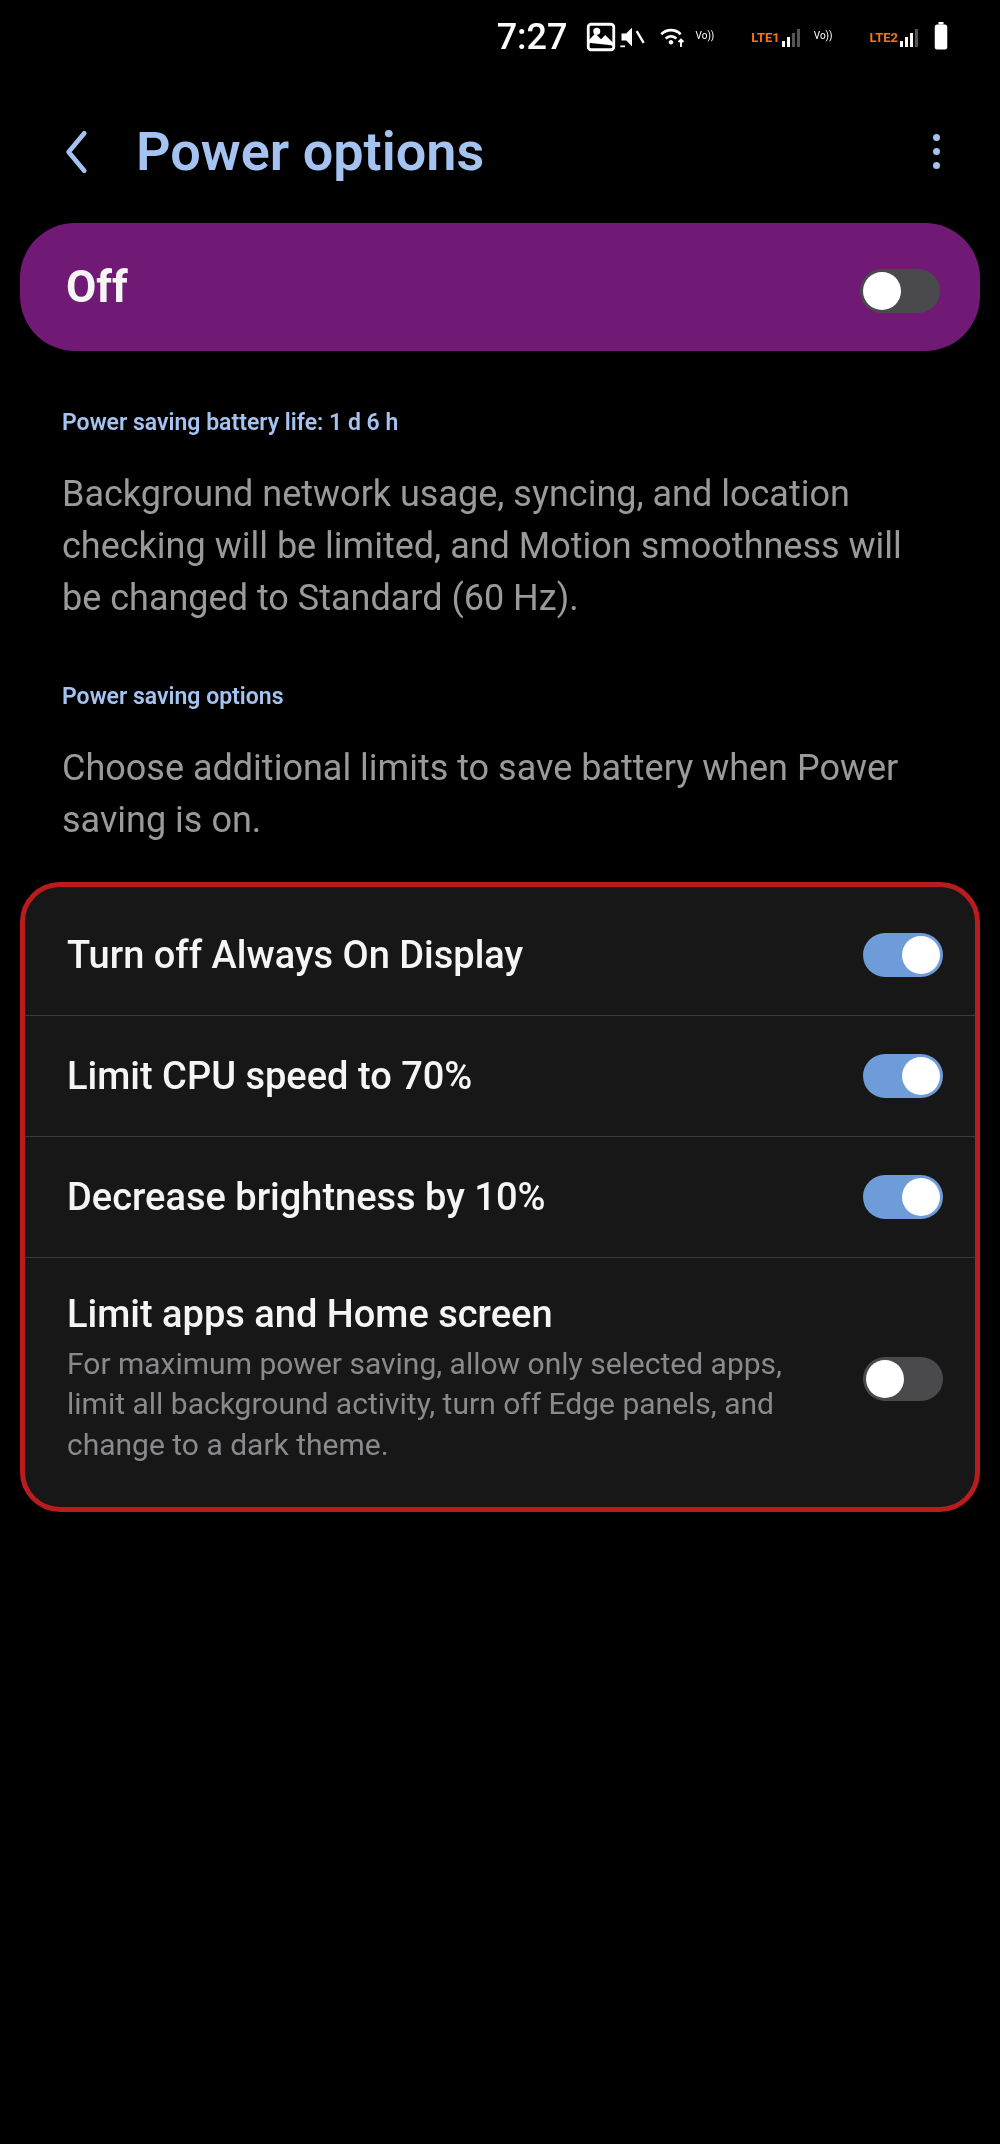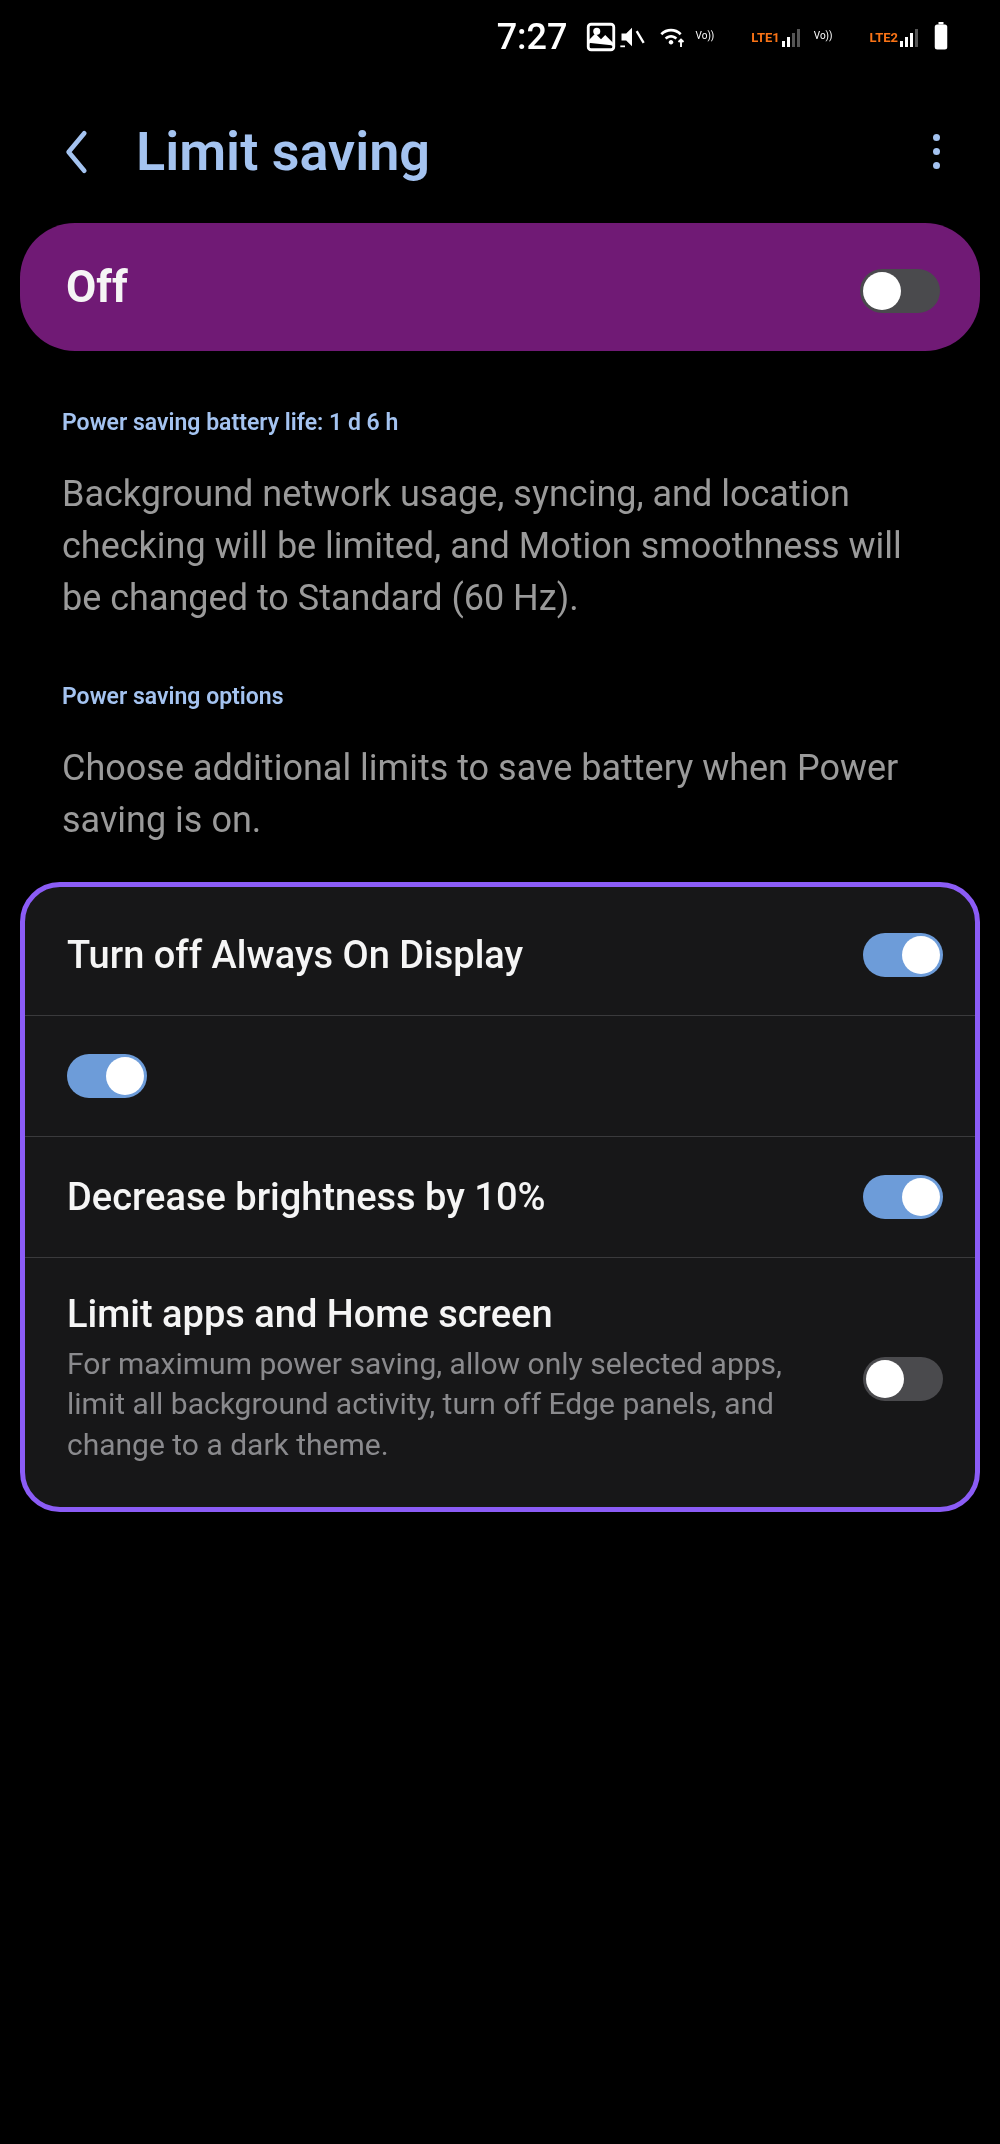--- a/index.html
+++ b/index.html
@@ -130,21 +130,21 @@
     }
     .section-desc {
       font-size: 36px;
       color: #9a9a9a;
       line-height: 1.45;
     }
     .options-card {
       margin: 36px 20px 0 20px;
       background: #171718;
       border-radius: 40px;
-      border: 5px solid #8b5cf6;
+      border: 5px solid #b91c1c;
       padding: 8px 0;
     }
     .option-row {
       display: flex;
       align-items: center;
       justify-content: space-between;
       padding: 38px 32px 38px 42px;
       border-bottom: 1px solid #3a3a3c;
     }
     .option-row:last-child {
@@ -250,21 +250,21 @@
   </div>
 </div>
 
 <div class="header">
   <div class="header-left">
     <div class="back-button">
       <svg width="36" height="50" viewBox="0 0 20 32" fill="none" stroke="#a4c3f0" stroke-width="3" stroke-linecap="round" stroke-linejoin="round">
         <polyline points="14,4 4,16 14,28"></polyline>
       </svg>
     </div>
-    <div class="header-title">Limit saving</div>
+    <div class="header-title">Power options</div>
   </div>
   <div class="more-button">
     <div class="more-dot"></div>
     <div class="more-dot"></div>
     <div class="more-dot"></div>
   </div>
 </div>
 
 <div class="main-toggle-card">
   <span class="main-toggle-label">Off</span>
@@ -286,20 +286,23 @@
 <div class="options-card">
   <div class="option-row">
     <div class="option-content">
       <div class="option-label">Turn off Always On Display</div>
     </div>
     <div class="toggle toggle-on">
       <div class="toggle-knob"></div>
     </div>
   </div>
   <div class="option-row">
+    <div class="option-content">
+      <div class="option-label">Limit CPU speed to 70%</div>
+    </div>
     <div class="toggle toggle-on">
       <div class="toggle-knob"></div>
     </div>
   </div>
   <div class="option-row">
     <div class="option-content">
       <div class="option-label">Decrease brightness by 10%</div>
     </div>
     <div class="toggle toggle-on">
       <div class="toggle-knob"></div>

